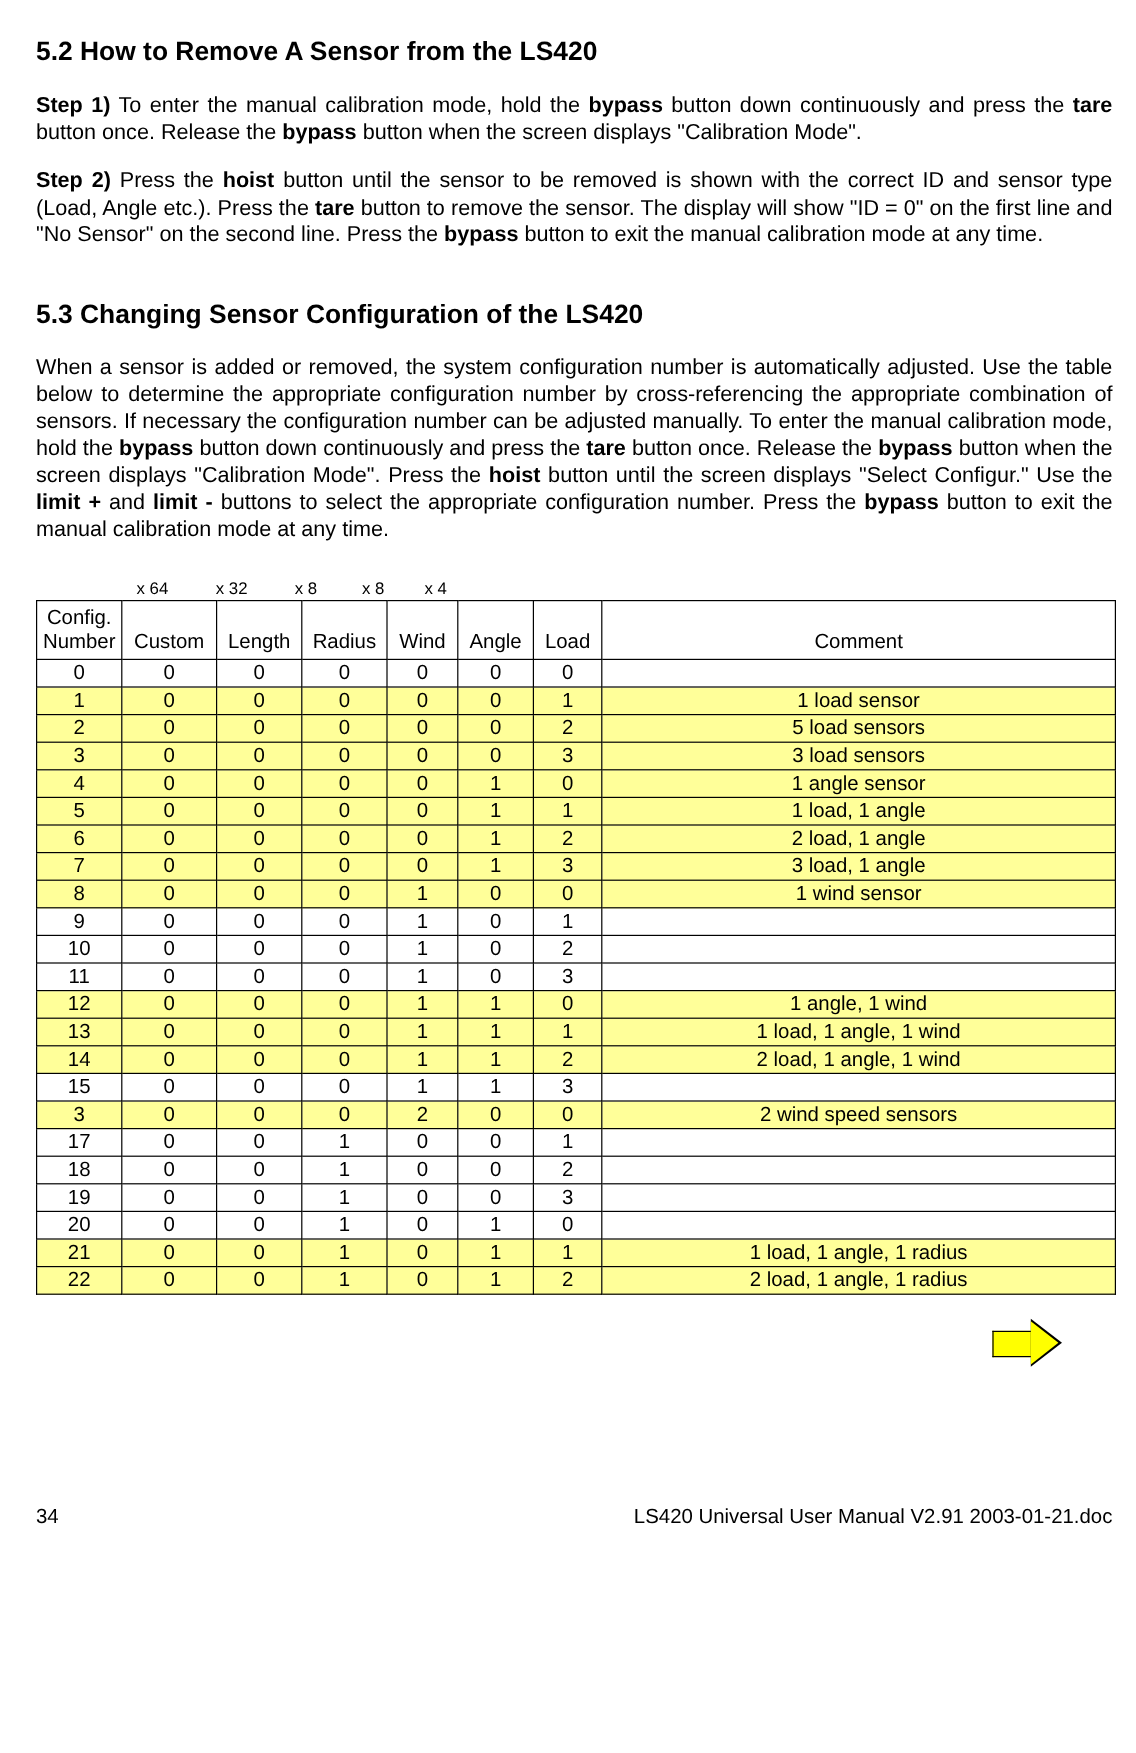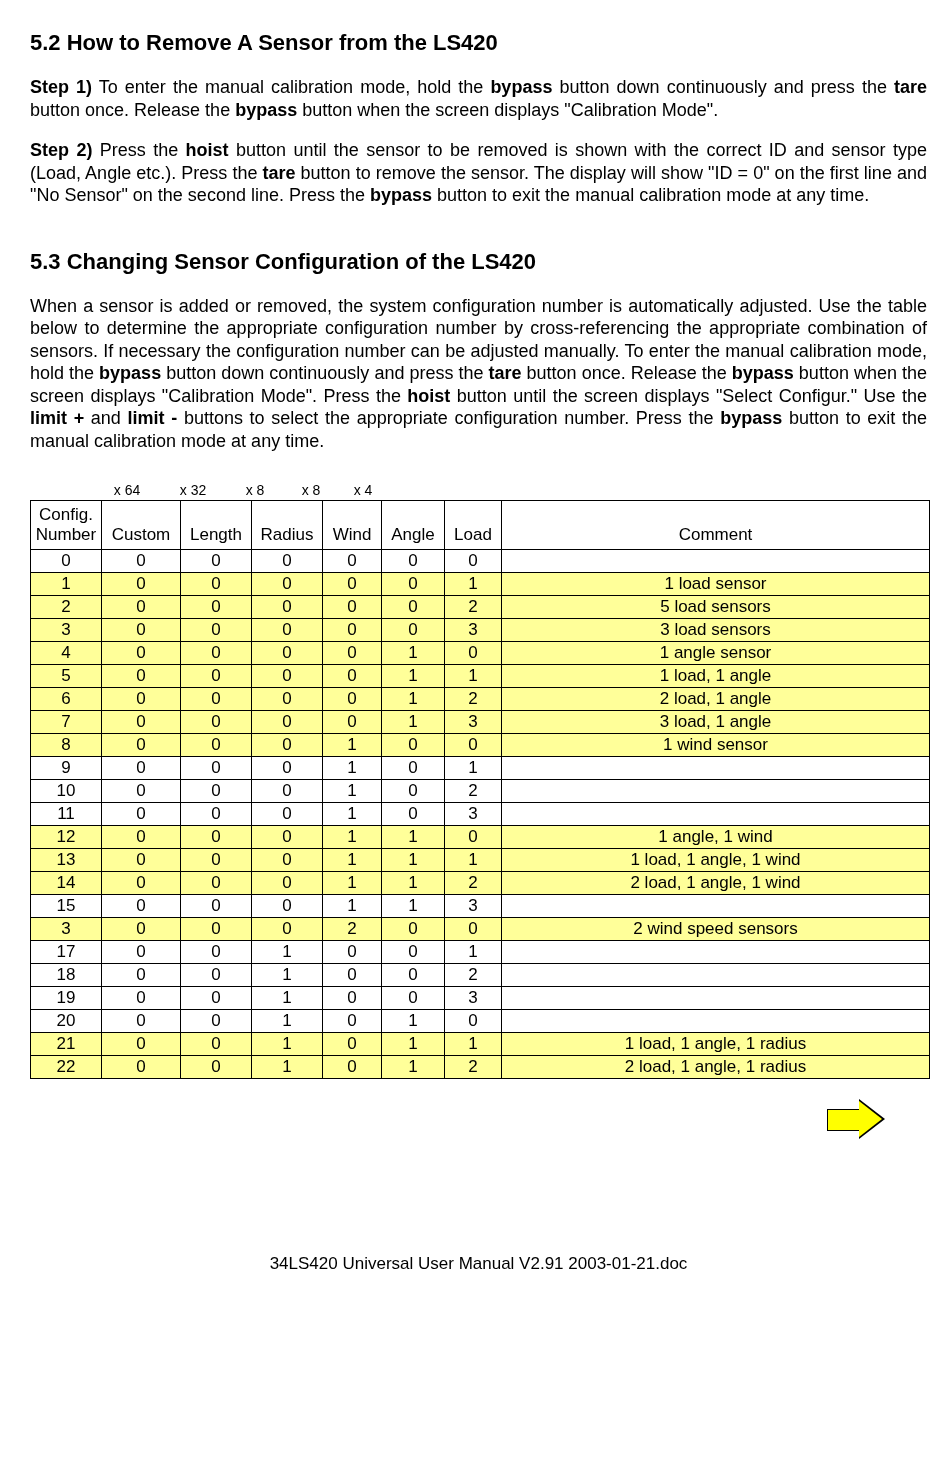--- a/index.html
+++ b/index.html
@@ -48,21 +48,21 @@
     vertical-align: bottom;
     padding: 4px 4px;
   }
   table.config td.comment {
     text-align: center;
     padding-left: 4px;
   }
   .hl { background: #ffff99; }
   .footer {
     display: flex;
-    justify-content: center;
+    justify-content: space-between;
     font-size: 17px;
     margin-top: 110px;
   }
   .arrow-wrap {
     text-align: right;
     margin-top: 20px;
     padding-right: 40px;
   }
   .arrow {
     width: 60px;

